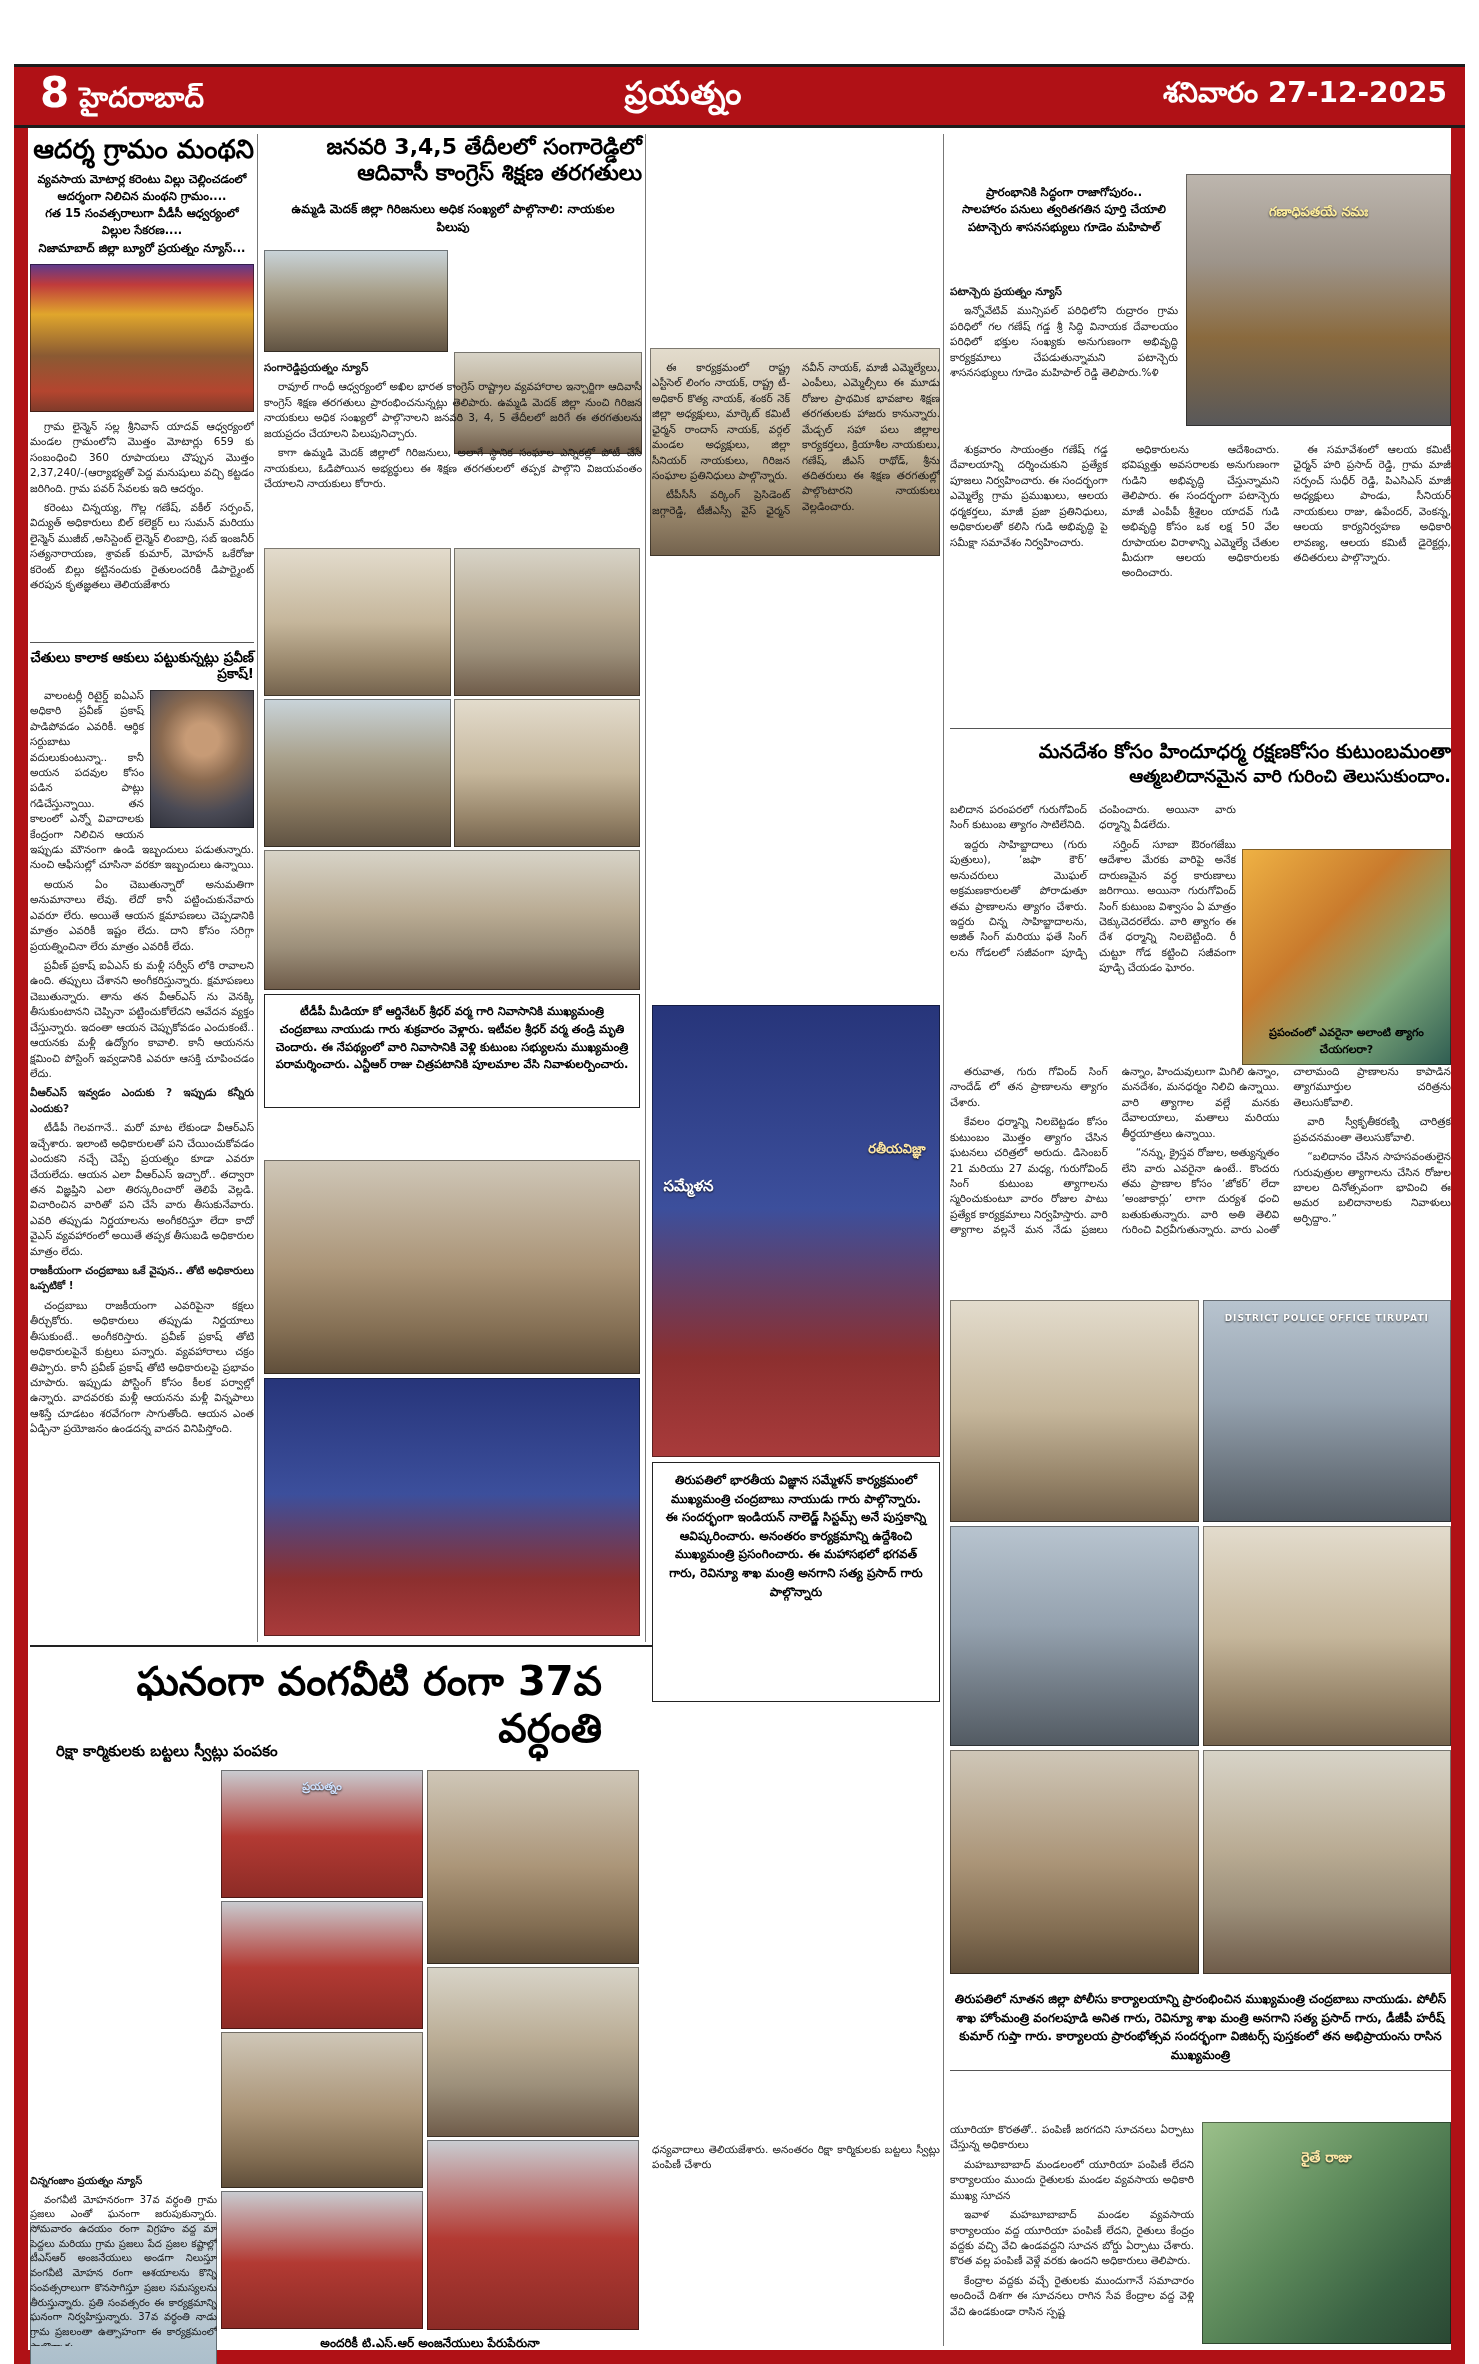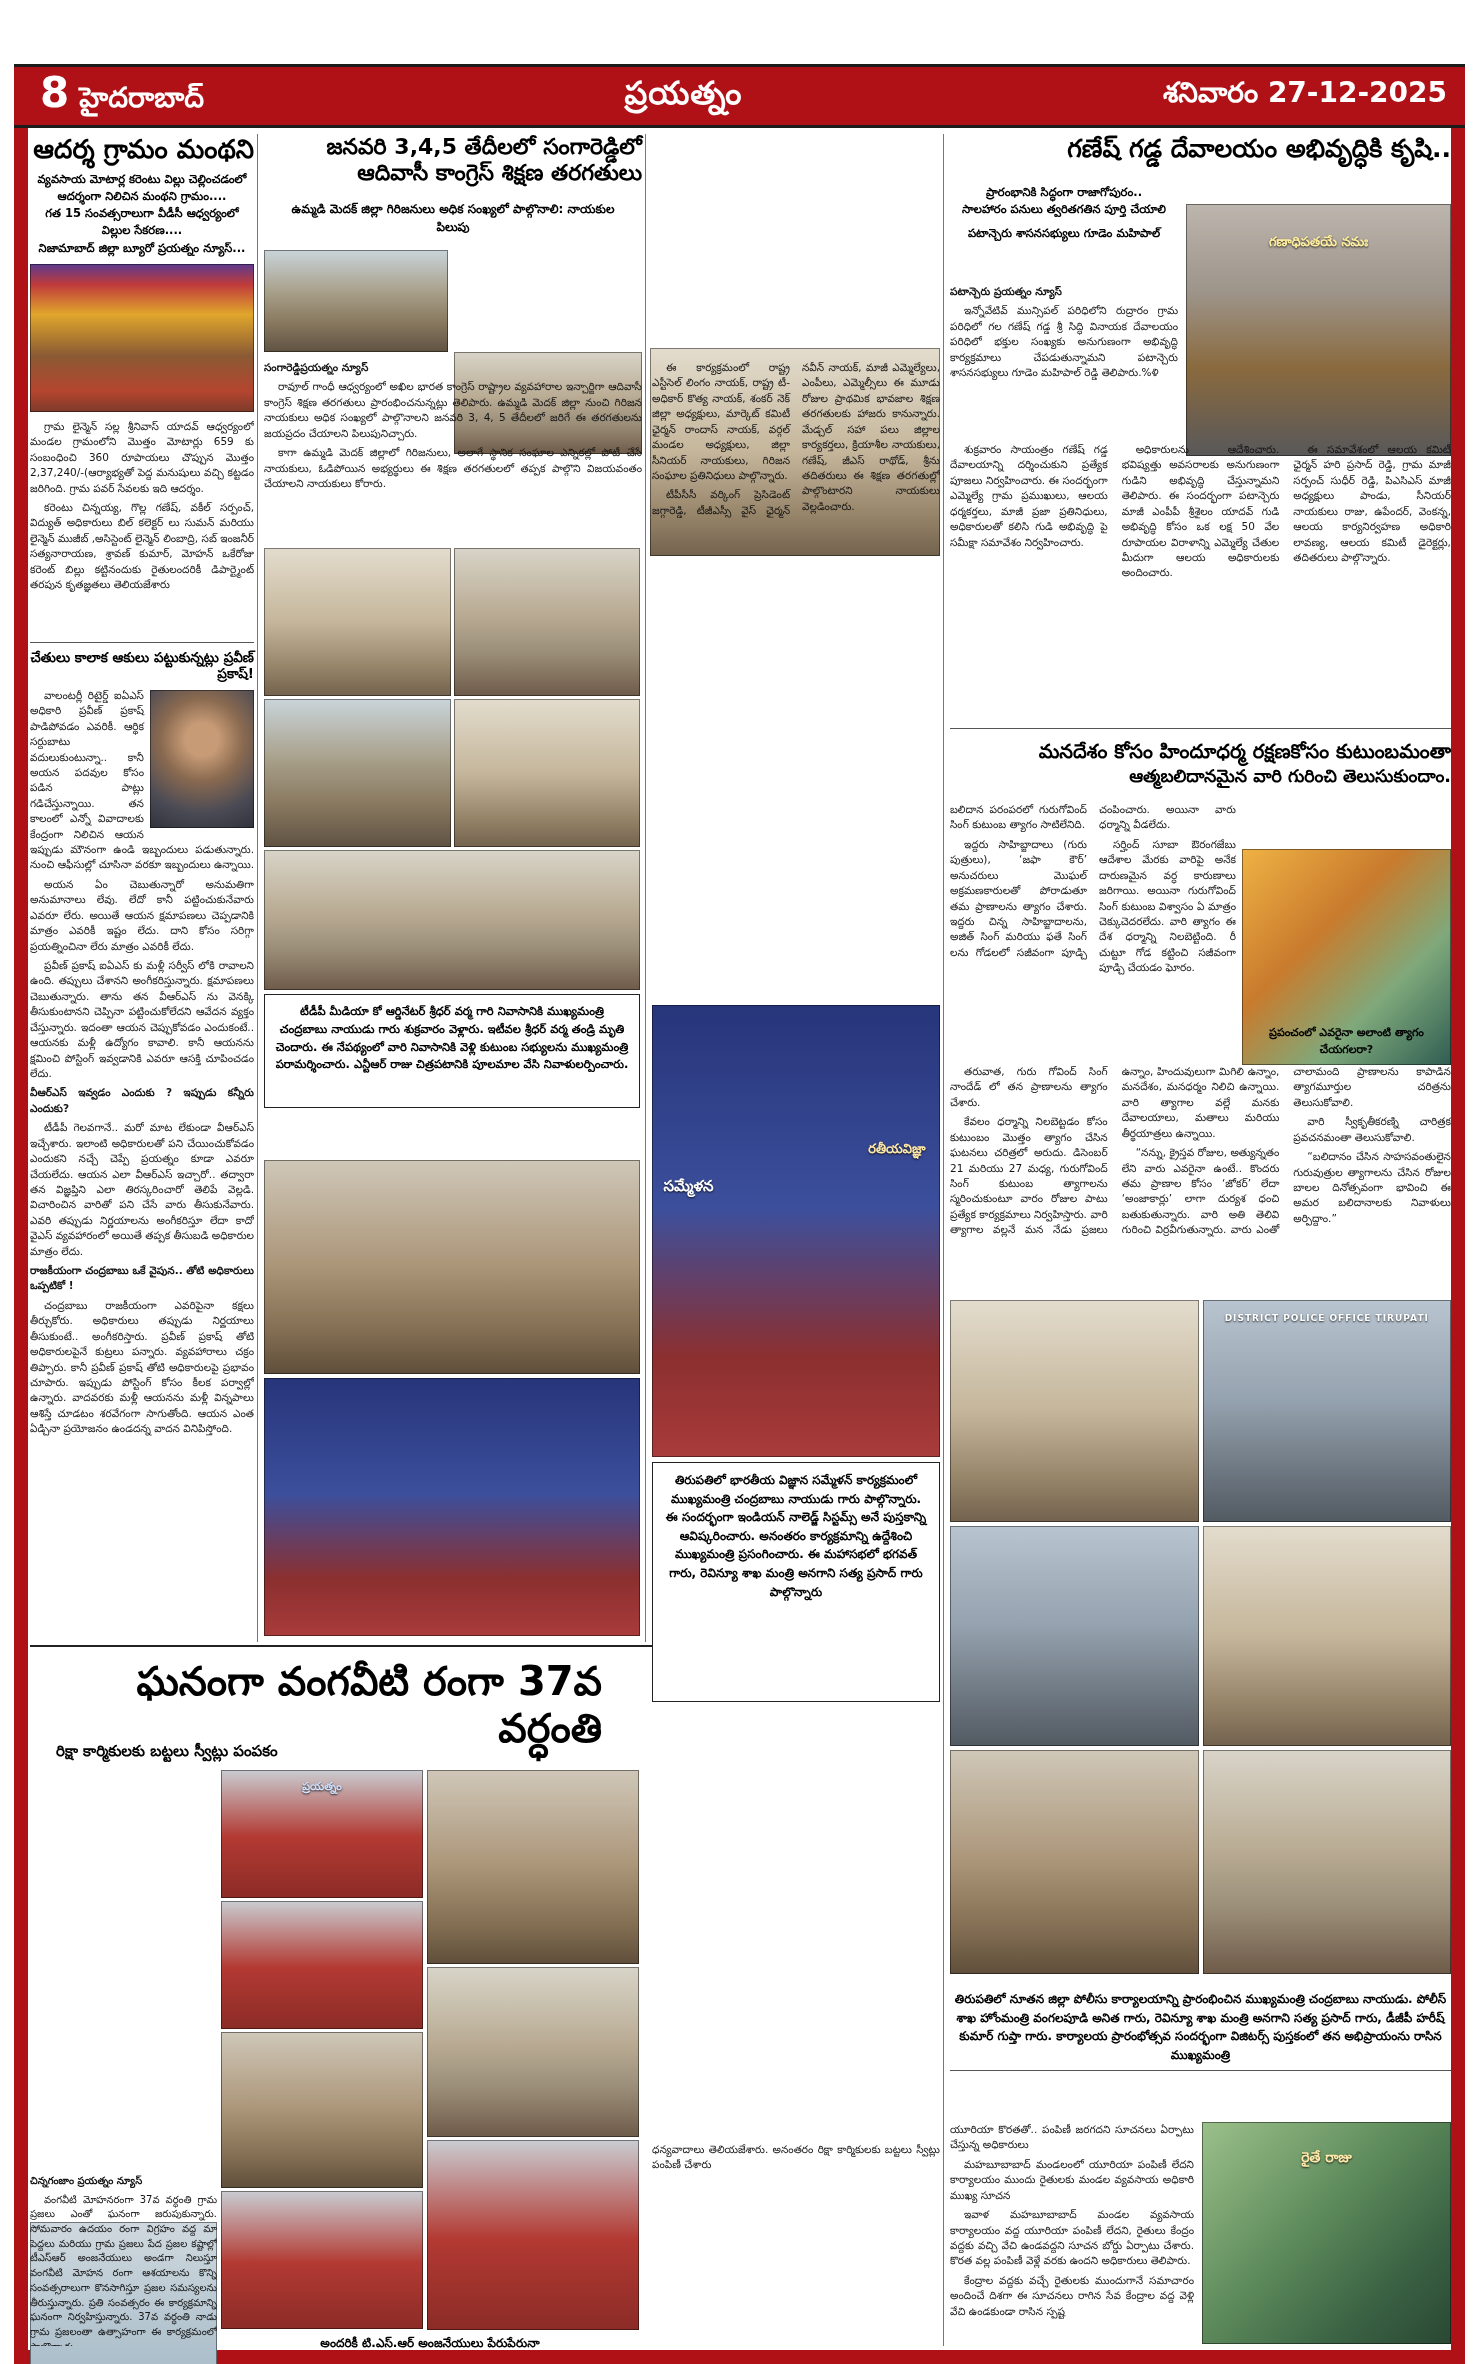--- a/index.html
+++ b/index.html
@@ -141,25 +141,24 @@
     <div class="photo ph-stage" style="height:258px;margin-top:4px;"></div>
   </div>
 
   <div class="abs photo ph-stage" style="left:652px;top:1005px;width:288px;height:452px;">
     <div class="ovl" style="top:38%;left:4%;right:auto;font-size:15px;">సమ్మేళన</div>
     <div class="ovl" style="top:30%;left:auto;right:5%;font-size:13px;color:#ffe9a8;">రతీయవిజ్ఞా</div>
   </div>
   <div class="abs capbox caption clip" style="left:652px;top:1462px;width:266px;height:222px;font-size:12px;">తిరుపతిలో భారతీయ విజ్ఞాన సమ్మేళన్ కార్యక్రమంలో ముఖ్యమంత్రి చంద్రబాబు నాయుడు గారు పాల్గొన్నారు. ఈ సందర్భంగా ఇండియన్ నాలెడ్జ్ సిస్టమ్స్ అనే పుస్తకాన్ని ఆవిష్కరించారు. అనంతరం కార్యక్రమాన్ని ఉద్దేశించి ముఖ్యమంత్రి ప్రసంగించారు. ఈ మహాసభలో భగవత్ గారు, రెవిన్యూ శాఖ మంత్రి అనగాని సత్య ప్రసాద్ గారు పాల్గొన్నారు</div>
 
   <div class="abs" style="left:950px;top:134px;width:501px;">
-    <div class="headline" style="font-size:25px;">గణేష్ గడ్డ దేవాలయం అభివృద్ధికి కృషి..</div>
     <div class="abs subhead" style="left:0;top:50px;width:228px;font-size:11.5px;text-align:center;">
       <div>ప్రారంభానికి సిద్ధంగా రాజాగోపురం..</div>
       <div>సాలహారం పనులు త్వరితగతిన పూర్తి చేయాలి</div>
-      <div style="margin-top:6px;text-align:center;">పటాన్చెరు శాసనసభ్యులు గూడెం మహిపాల్</div>
+      <div style="text-align:center;">పటాన్చెరు శాసనసభ్యులు గూడెం మహిపాల్</div>
     </div>
     <div class="abs photo ph-temple" style="left:236px;top:40px;width:265px;height:252px;">
       <div class="ovl" style="top:12%;font-size:13px;color:#ffef9e;">గణాధిపతయే నమః</div>
     </div>
     <div class="abs body clip" style="left:0;top:150px;width:228px;height:152px;">
       <p class="noind"><span class="lead">పటాన్చెరు ప్రయత్నం న్యూస్</span></p>
       <p>ఇన్నోవేటివ్ మున్సిపల్ పరిధిలోని రుద్రారం గ్రామ పరిధిలో గల గణేష్ గడ్డ శ్రీ సిద్ధి వినాయక దేవాలయం పరిధిలో భక్తుల సంఖ్యకు అనుగుణంగా అభివృద్ధి కార్యక్రమాలు చేపడుతున్నామని పటాన్చెరు శాసనసభ్యులు గూడెం మహిపాల్ రెడ్డి తెలిపారు.%ళి</p>
     </div>
     <div class="abs body cols3 clip" style="left:0;top:308px;width:501px;height:282px;">
       <p>శుక్రవారం సాయంత్రం గణేష్ గడ్డ దేవాలయాన్ని దర్శించుకుని ప్రత్యేక పూజలు నిర్వహించారు. ఈ సందర్భంగా ఎమ్మెల్యే గ్రామ ప్రముఖులు, ఆలయ ధర్మకర్తలు, మాజీ ప్రజా ప్రతినిధులు, అధికారులతో కలిసి గుడి అభివృద్ధి పై సమీక్షా సమావేశం నిర్వహించారు.</p>

